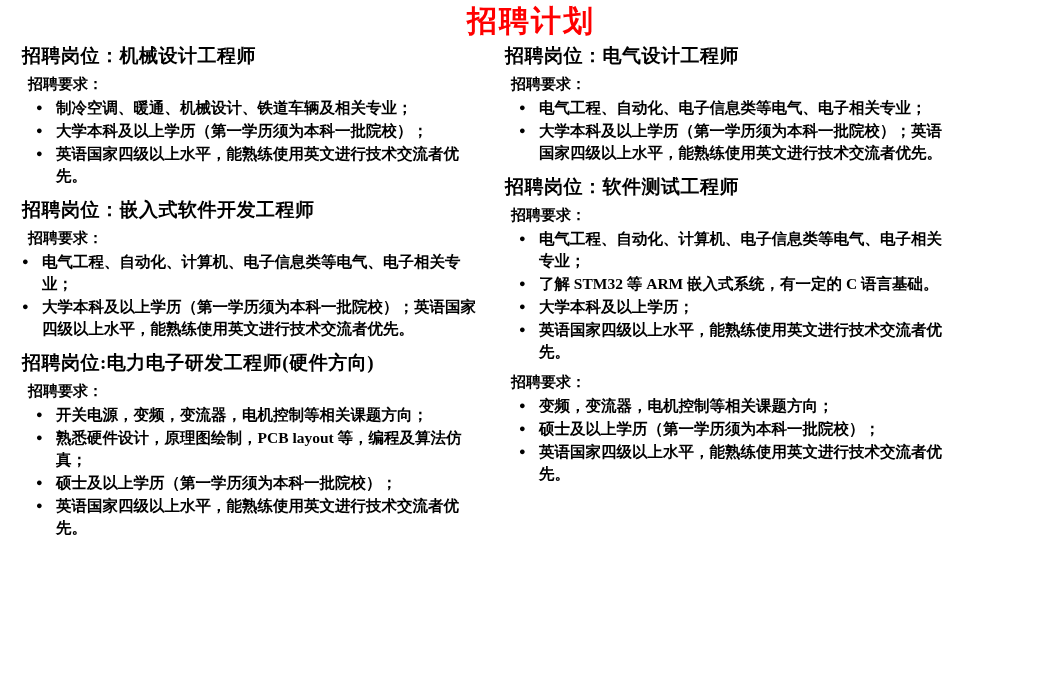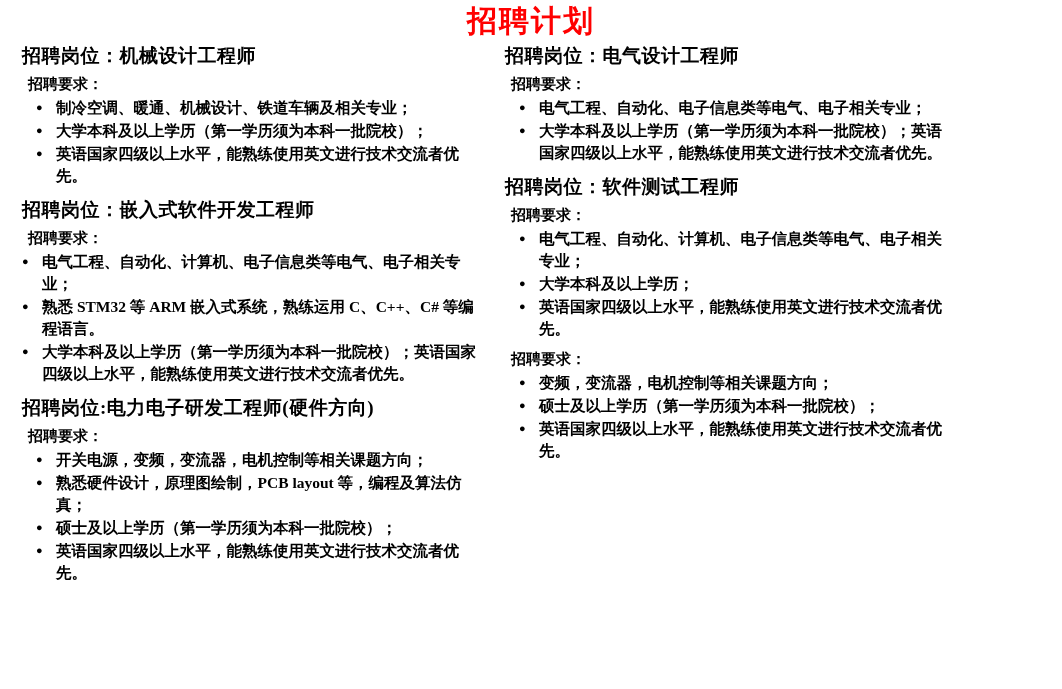--- a/index.html
+++ b/index.html
@@ -113,21 +113,20 @@
         <li>大学本科及以上学历（第一学历须为本科一批院校）；</li>
         <li>英语国家四级以上水平，能熟练使用英文进行技术交流者优先。</li>
       </ul>
     </div>
 
     <div class="block">
       <div class="job-title">招聘岗位：嵌入式软件开发工程师</div>
       <div class="req-label">招聘要求：</div>
       <ul class="reqs flush">
         <li>电气工程、自动化、计算机、电子信息类等电气、电子相关专业；</li>
-        <li>熟悉 STM32 等 ARM 嵌入式系统，熟练运用 C、C++、C# 等编程语言。</li>
         <li>大学本科及以上学历（第一学历须为本科一批院校）；英语国家四级以上水平，能熟练使用英文进行技术交流者优先。</li>
       </ul>
     </div>
 
     <div class="block">
       <div class="job-title">招聘岗位:电力电子研发工程师(硬件方向)</div>
       <div class="req-label">招聘要求：</div>
       <ul class="reqs indent">
         <li>开关电源，变频，变流器，电机控制等相关课题方向；</li>
         <li>熟悉硬件设计，原理图绘制，PCB layout 等，编程及算法仿真；</li>
@@ -147,20 +146,21 @@
         <li>电气工程、自动化、电子信息类等电气、电子相关专业；</li>
         <li>大学本科及以上学历（第一学历须为本科一批院校）；英语国家四级以上水平，能熟练使用英文进行技术交流者优先。</li>
       </ul>
     </div>
 
     <div class="block">
       <div class="job-title">招聘岗位：软件测试工程师</div>
       <div class="req-label">招聘要求：</div>
       <ul class="reqs indent">
         <li>电气工程、自动化、计算机、电子信息类等电气、电子相关专业；</li>
+        <li>了解 STM32 等 ARM 嵌入式系统，有一定的 C 语言基础。</li>
         <li>大学本科及以上学历；</li>
         <li>英语国家四级以上水平，能熟练使用英文进行技术交流者优先。</li>
       </ul>
     </div>
 
     <div class="block">
       <div class="req-label">招聘要求：</div>
       <ul class="reqs indent">
         <li>变频，变流器，电机控制等相关课题方向；</li>
         <li>硕士及以上学历（第一学历须为本科一批院校）；</li>

